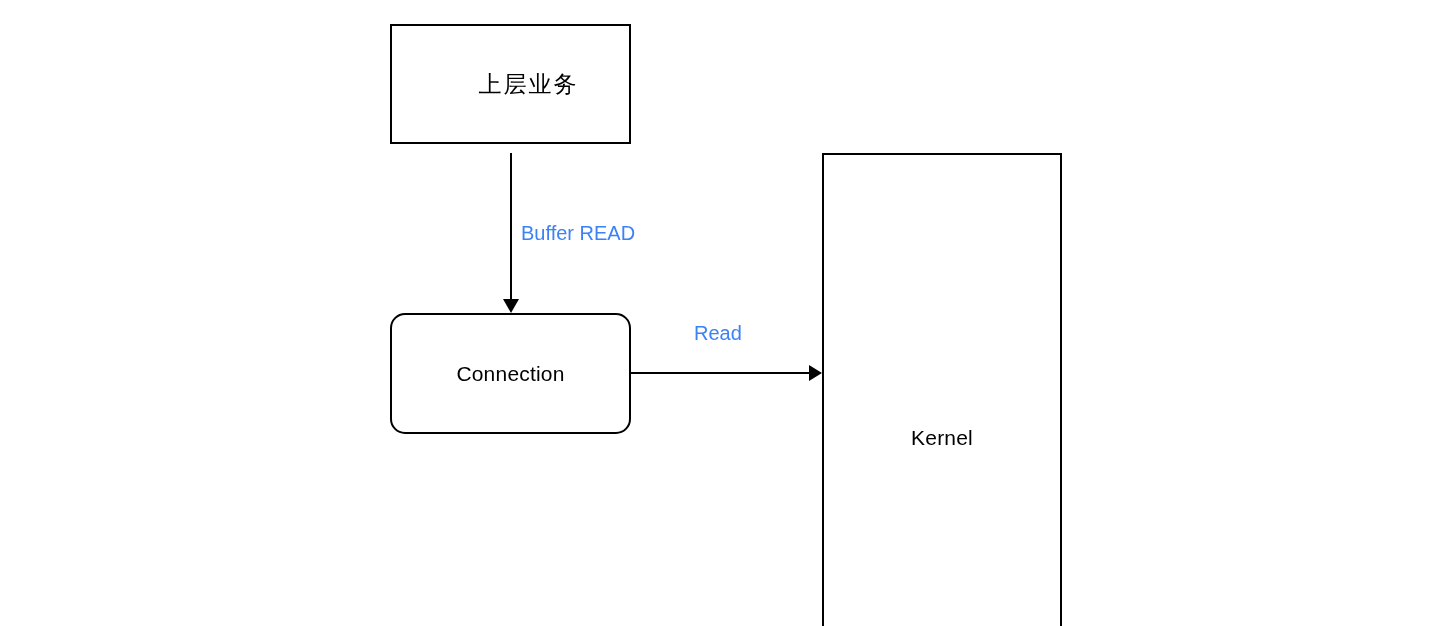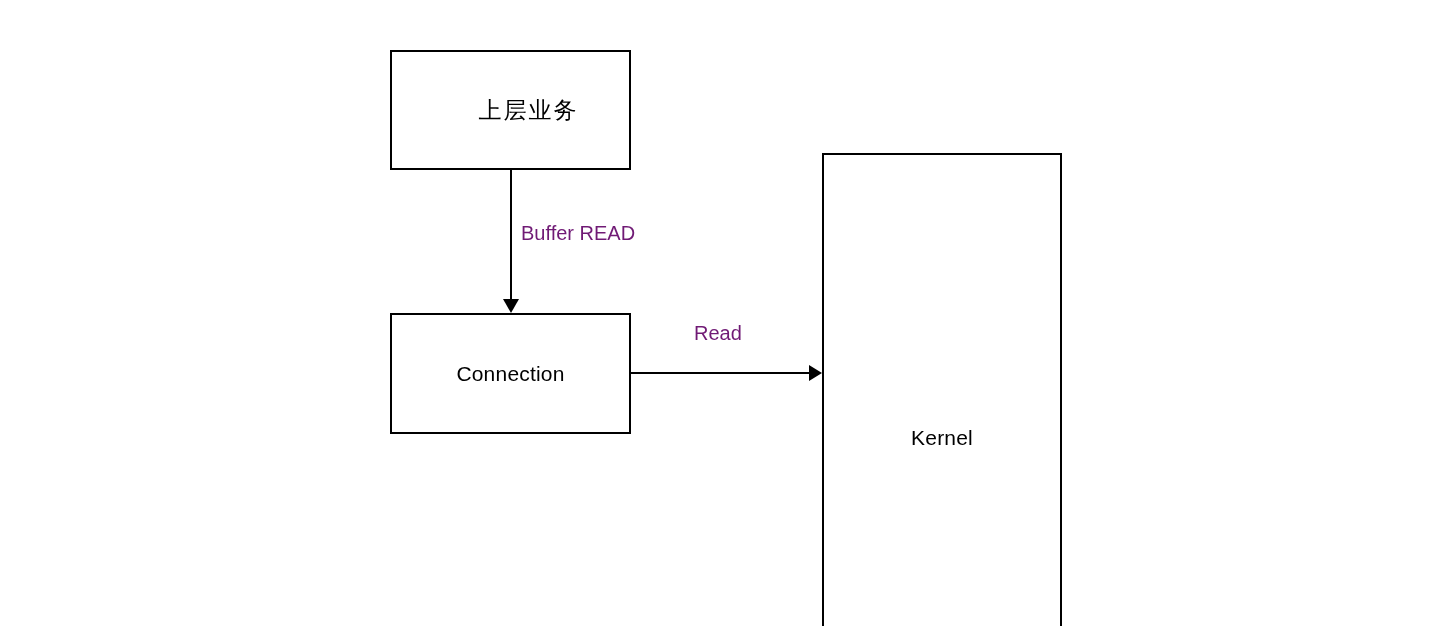--- a/index.html
+++ b/index.html
@@ -33,30 +33,31 @@
     color: #000000;
     white-space: nowrap;
     letter-spacing: 0.2px;
   }
   .node-label.cjk {
     font-size: 23px;
     letter-spacing: 2px;
   }
   #node-upper-business {
     left: 390px;
-    top: 50px;
+    top: 24px;
     width: 241px;
     height: 120px;
     padding-left: 36px;
   }
   #node-connection {
     left: 390px;
     top: 313px;
     width: 241px;
     height: 121px;
+    border-radius: 15px;
   }
   #node-kernel {
     left: 822px;
     top: 153px;
     width: 240px;
     height: 568px;
     align-items: center;
   }
   .edge-svg {
     position: absolute;
@@ -73,21 +74,21 @@
     fill: none;
   }
   .edge-head {
     fill: #000000;
     stroke: none;
   }
   .edge-label {
     position: absolute;
     font-size: 20px;
     line-height: 1;
-    color: #701a75;
+    color: #3b82f6;
     white-space: nowrap;
     background: #ffffff;
     padding: 0 2px;
   }
   #edge-label-buffer-read {
     left: 519px;
     top: 223px;
   }
   #edge-label-read {
     left: 692px;

